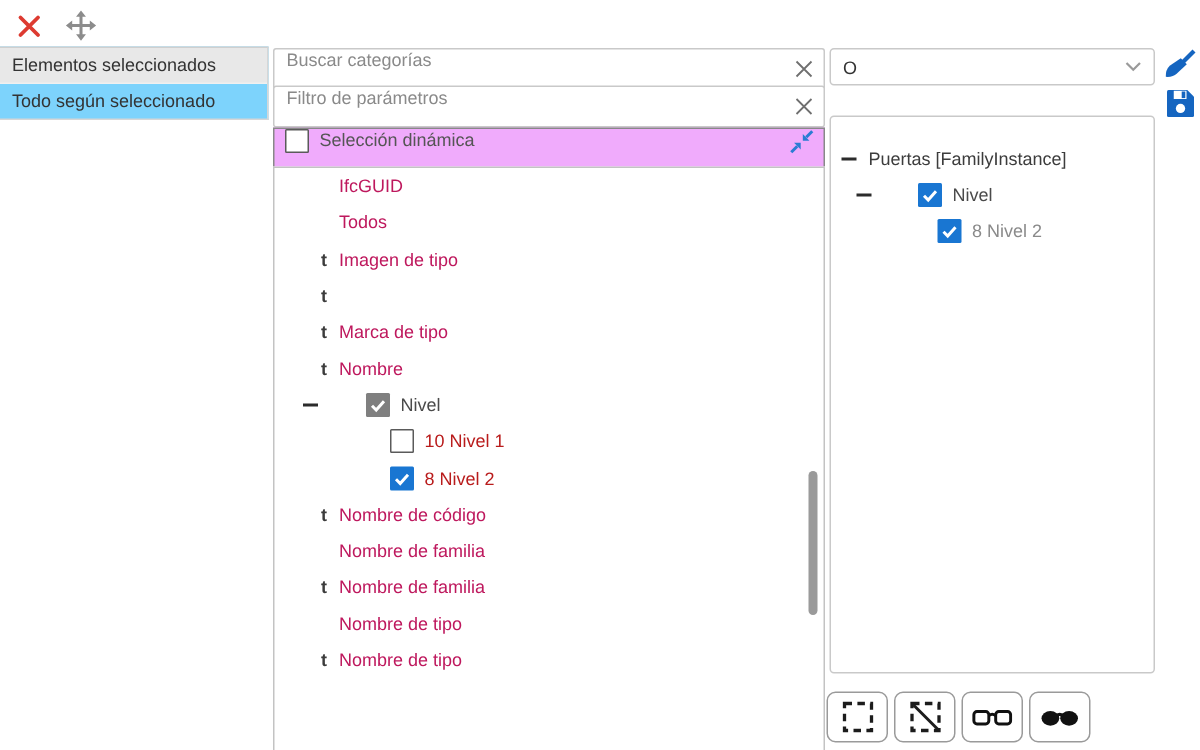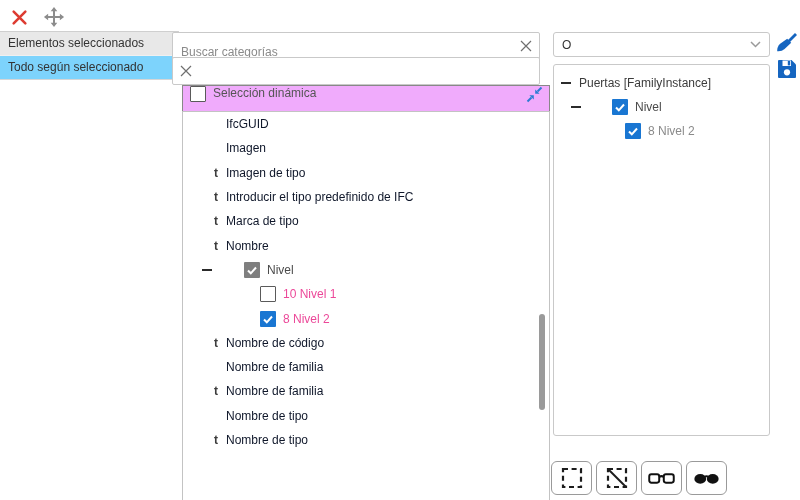--- a/index.html
+++ b/index.html
@@ -11,56 +11,56 @@
   
   .topbar{position:absolute;left:8px;top:6px;display:flex;gap:13px;align-items:center}
   .icon-btn{width:22px;height:22px;display:flex;align-items:center;justify-content:center;cursor:pointer}
   
   .mode-list{position:absolute;left:0;top:31px;width:178px;background:#7dd3fc;
     border-top:1px solid #cfcfcf;border-right:1px solid #d6d6d6;border-bottom:1px solid #d6d6d6}
   .mode-item{height:23px;line-height:23px;padding-left:8px;border-bottom:1px solid #f0f0f0;color:#333;cursor:pointer;white-space:nowrap}
   .mode-item:last-child{border-bottom:none}
   .mode-item.selected{background:#e8e8e8}
   
-  .search-box{position:absolute;left:172px;width:366px;height:26px;border:1px solid #c9c9c9;
-    border-radius:2px;background:#fff;display:flex;align-items:flex-end}
+  .search-box{position:absolute;left:182px;width:366px;height:26px;border:1px solid #c9c9c9;
+    border-radius:2px;background:#fff;display:flex;align-items:flex-start}
   .search-box input{border:none;outline:none;flex:1;font-family:inherit;font-size:12px;padding:0 0 0 8px;color:#333;background:transparent}
   .search-box input::placeholder{color:#8a8a8a}
   .clear-x{width:26px;height:100%;display:flex;align-items:center;justify-content:center;cursor:pointer}
   .dyn-box{position:absolute;left:182px;top:85px;width:366px;height:26px;border:1px solid #888;
     background:#f0abfc;display:flex;align-items:flex-start}
   .cb{width:16px;height:16px;border-radius:1px;display:inline-flex;align-items:center;justify-content:center;flex:none;cursor:pointer}
   .cb.unchecked{background:#fff;border:1px solid #5a5a5a;width:14px;height:14px}
   .cb.blue{background:#1976d2}
   .cb.gray{background:#7f7f7f}
   .dyn-box .cb{margin-left:7px}
   .dyn-label{margin-left:7px;color:#555}
   .collapse-ic{margin-left:auto;margin-right:6px;cursor:pointer}
   .param-list{position:absolute;left:182px;top:111px;width:366px;height:392px;
     border:1px solid #c3c3c3;background:#fff;overflow:hidden}
   .p-row{height:24.3px;display:flex;align-items:center;cursor:pointer}
-  .p-label{color:#0f172a;white-space:nowrap}
+  .p-label{color:#be185d;white-space:nowrap}
   .p-label.plain{margin-left:43px}
   .p-label.after-t{margin-left:4px}
   .p-label.dark{color:#4a4a4a}
-  .p-label.gray{color:#ec4899}
+  .p-label.gray{color:#b91c1c}
   .t-prefix{margin-left:31px;width:8px;font-weight:700;color:#3c3c3c;flex:none}
   .minus{width:10px;height:2px;background:#2b2b2b;flex:none}
   .p-row .minus{margin-left:19px}
   .p-row .cb.parent{margin-left:32px}
   .p-row .cb.child{margin-left:77px}
   .p-row .cb + .p-label{margin-left:7px}
   .scroll-thumb{position:absolute;right:4px;top:202px;width:6px;height:96px;background:#9a9a9a;border-radius:3px;cursor:pointer}
   
   .combo{position:absolute;left:553px;top:32px;width:217px;height:25px;border:1px solid #c9c9c9;
     border-radius:3px;background:#fff;display:flex;align-items:center;padding:0 8px;cursor:pointer;box-sizing:border-box}
   .combo-value{color:#333}
   .combo .chev{margin-left:auto}
-  .tree-box{position:absolute;left:553px;top:64px;width:217px;height:372px;border:1px solid #c9c9c9;
-    border-radius:3px;background:#fff;box-sizing:border-box;padding-top:6px}
+  .tree-box{position:absolute;left:553px;top:77px;width:217px;height:372px;border:1px solid #c9c9c9;
+    border-radius:3px;background:#fff;box-sizing:border-box;padding-top:16px}
   .tree-row{height:24px;display:flex;align-items:center;cursor:pointer}
   .tree-row .minus.d0{margin-left:7px}
   .tree-row .minus.d1{margin-left:17px}
   .tree-row .cb.n1{margin-left:31px}
   .tree-row .cb.n2{margin-left:71px}
   .tree-label{margin-left:7px;white-space:nowrap}
   .tree-label.root{color:#3c3c3c;margin-left:8px}
   .tree-label.mid{color:#4a4a4a}
   .tree-label.leaf{color:#8a8a8a}
   
@@ -95,20 +95,21 @@
 <div class="search-box" style="top:32px">
   <input type="text" placeholder="Buscar categorías" style="">
   <span class="clear-x">
     <svg width="12" height="12" viewBox="0 0 12 12">
         <path d="M1 1 L11 11 M11 1 L1 11" stroke="#6f6f6f" stroke-width="1.2"></path>
       </svg>
   </span>
 </div>
 
 <div class="search-box" style="top:57px">
+  <input type="text" placeholder="Filtro de parámetros" style="">
   <span class="clear-x">
     <svg width="12" height="12" viewBox="0 0 12 12">
         <path d="M1 1 L11 11 M11 1 L1 11" stroke="#6f6f6f" stroke-width="1.2"></path>
       </svg>
   </span>
 </div>
 
 <div class="dyn-box">
   <span class="cb unchecked"></span>
   <span class="dyn-label">Selección dinámica</span>
@@ -122,29 +123,28 @@
       </g>
     </svg>
   </span>
 </div>
 
 <div class="param-list">
   <div class="p-row">
     <span class="p-label plain">IfcGUID</span>
   </div>
   <div class="p-row">
-    <span class="p-label plain">Imagen</span>
+    <span class="p-label plain">Todos</span>
   </div>
   <div class="p-row">
     <span class="t-prefix">t</span>
     <span class="p-label after-t">Imagen de tipo</span>
   </div>
   <div class="p-row">
     <span class="t-prefix">t</span>
-    <span class="p-label after-t">Introducir el tipo predefinido de IFC</span>
   </div>
   <div class="p-row">
     <span class="t-prefix">t</span>
     <span class="p-label after-t">Marca de tipo</span>
   </div>
   <div class="p-row">
     <span class="t-prefix">t</span>
     <span class="p-label after-t">Nombre</span>
   </div>
   <div class="p-row">

